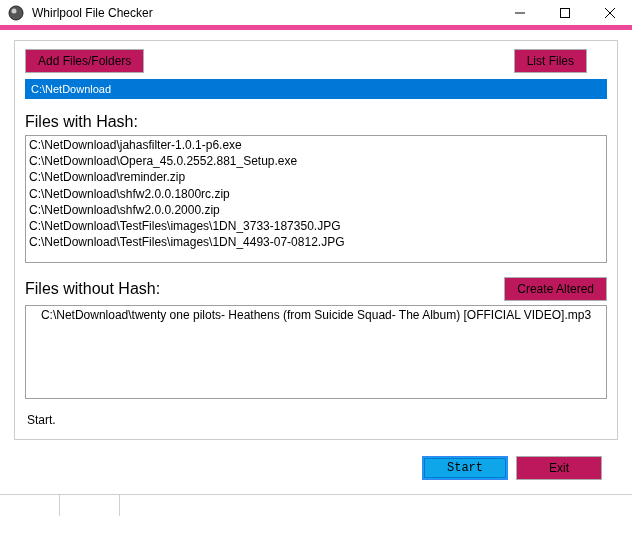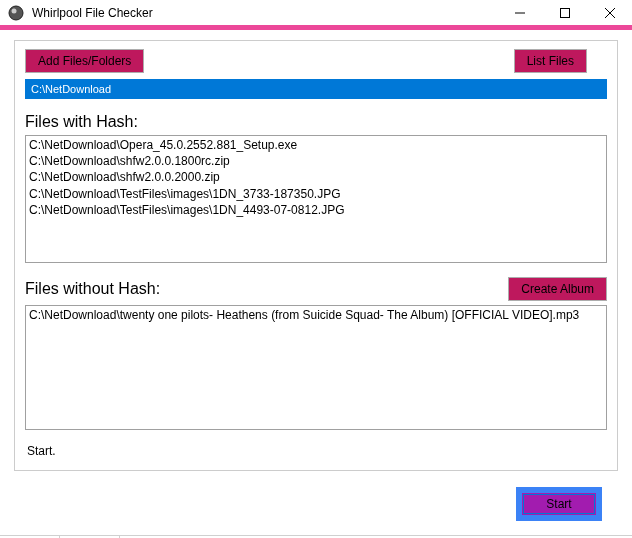--- a/index.html
+++ b/index.html
@@ -7,29 +7,29 @@
 .titlebar { height: 30px; display: flex; align-items: center; border-bottom: 5px solid #ec4899; background: #fff; }
 .titlebar .app-icon { width: 16px; height: 16px; margin: 0 8px; }
 .titlebar .title { flex: 1; font-size: 12px; }
 .titlebar .win-controls { display: flex; height: 100%; }
 .titlebar .win-btn { width: 45px; display: flex; align-items: center; justify-content: center; }
 .titlebar .win-btn svg { width: 10px; height: 10px; }
 .content { padding: 10px 14px 6px 14px; }
 .fieldset { border: 1px solid #ccc; padding: 8px 10px 10px 10px; margin-bottom: 10px; position: relative; }
 .top-row { display: flex; align-items: center; margin-bottom: 6px; }
 .btn { background: #be185d; border: 1px solid #adadad; padding: 4px 12px; font-family: inherit; font-size: 12px; cursor: pointer; min-height: 24px; }
-.btn.primary { border: 6px solid #3b82f6; background: #a21caf; position: relative; }
+.btn.primary { border: 1px solid #3b82f6; background: #0ea5e9; position: relative; font-family: Liberation Mono, monospace; }
 .btn.primary::after { content: ""; position: absolute; inset: 1px; border: 1px solid #0078d7; pointer-events: none; }
 .spacer { flex: 1; }
 .path-input { width: 100%; border: 1px solid #0078d7; padding: 3px 5px; background: #0078d7; color: #fff; font-family: inherit; font-size: 11px; outline: none; }
 .section-row { display: flex; align-items: center; margin-bottom: 4px; }
 .section-label { font-size: 16px; }
 .listbox { width: 100%; border: 1px solid #a0a0a0; background: #fff; overflow-y: scroll; font-size: 12px; line-height: 1.35; padding: 1px 3px; }
 .listbox.hash { height: 128px; }
-.listbox.nohash { height: 125px; }
+.listbox.nohash { height: 94px; text-align: center; }
 .list-item { white-space: nowrap; }
 .status-row { padding: 4px 2px 2px 2px; font-size: 12px; }
 .bottom-row { display: flex; padding: 6px 16px 8px 0; }
 .bottom-row .btn { min-width: 86px; margin-left: 8px; }
 .statusbar { height: 22px; border-top: 1px solid #d0d0d0; display: flex; }
 .statusbar .cell { border-right: 1px solid #d0d0d0; width: 60px; height: 100%; }
 ::-webkit-scrollbar { width: 17px; }
 ::-webkit-scrollbar-track { background: #f0f0f0; }
 ::-webkit-scrollbar-thumb { background: #cdcdcd; }
 ::-webkit-scrollbar-button { background: #f0f0f0; height: 17px; }
@@ -77,47 +77,50 @@
 
     <input class="path-input" type="text" value="C:\NetDownload" style="">
 
     <div style="height:14px;"></div>
 
     <div class="section-row">
       <span class="section-label">Files with Hash:</span>
       <div class="spacer"></div>
     </div>
     <div class="listbox hash" id="list-hash">
+        <div class="list-item">C:\NetDownload\jahasfilter-1.0.1-p6.exe</div>
         <div class="list-item">C:\NetDownload\Opera_45.0.2552.881_Setup.exe</div>
+        <div class="list-item">C:\NetDownload\reminder.zip</div>
         <div class="list-item">C:\NetDownload\shfw2.0.0.1800rc.zip</div>
         <div class="list-item">C:\NetDownload\shfw2.0.0.2000.zip</div>
         <div class="list-item">C:\NetDownload\TestFiles\images\1DN_3733-187350.JPG</div>
         <div class="list-item">C:\NetDownload\TestFiles\images\1DN_4493-07-0812.JPG</div>
       </div>
 
     <div style="height:14px;"></div>
 
     <div class="section-row">
       <span class="section-label">Files without Hash:</span>
       <div class="spacer"></div>
-      <button class="btn">Create Album</button>
+      <button class="btn">Create Altered</button>
     </div>
     <div class="listbox nohash" id="list-nohash">
         <div class="list-item">C:\NetDownload\twenty one pilots- Heathens (from Suicide Squad- The Album) [OFFICIAL VIDEO].mp3</div>
       </div>
 
     <div style="height:10px;"></div>
 
     <div class="status-row">Start.</div>
 
   </div>
 
   <div class="bottom-row">
     <div class="spacer"></div>
     <button class="btn primary">Start</button>
+    <button class="btn">Exit</button>
   </div>
 
 </div>
 
 <div class="statusbar">
   <div class="cell"></div>
   <div class="cell"></div>
 </div>
 
 </body></html>

